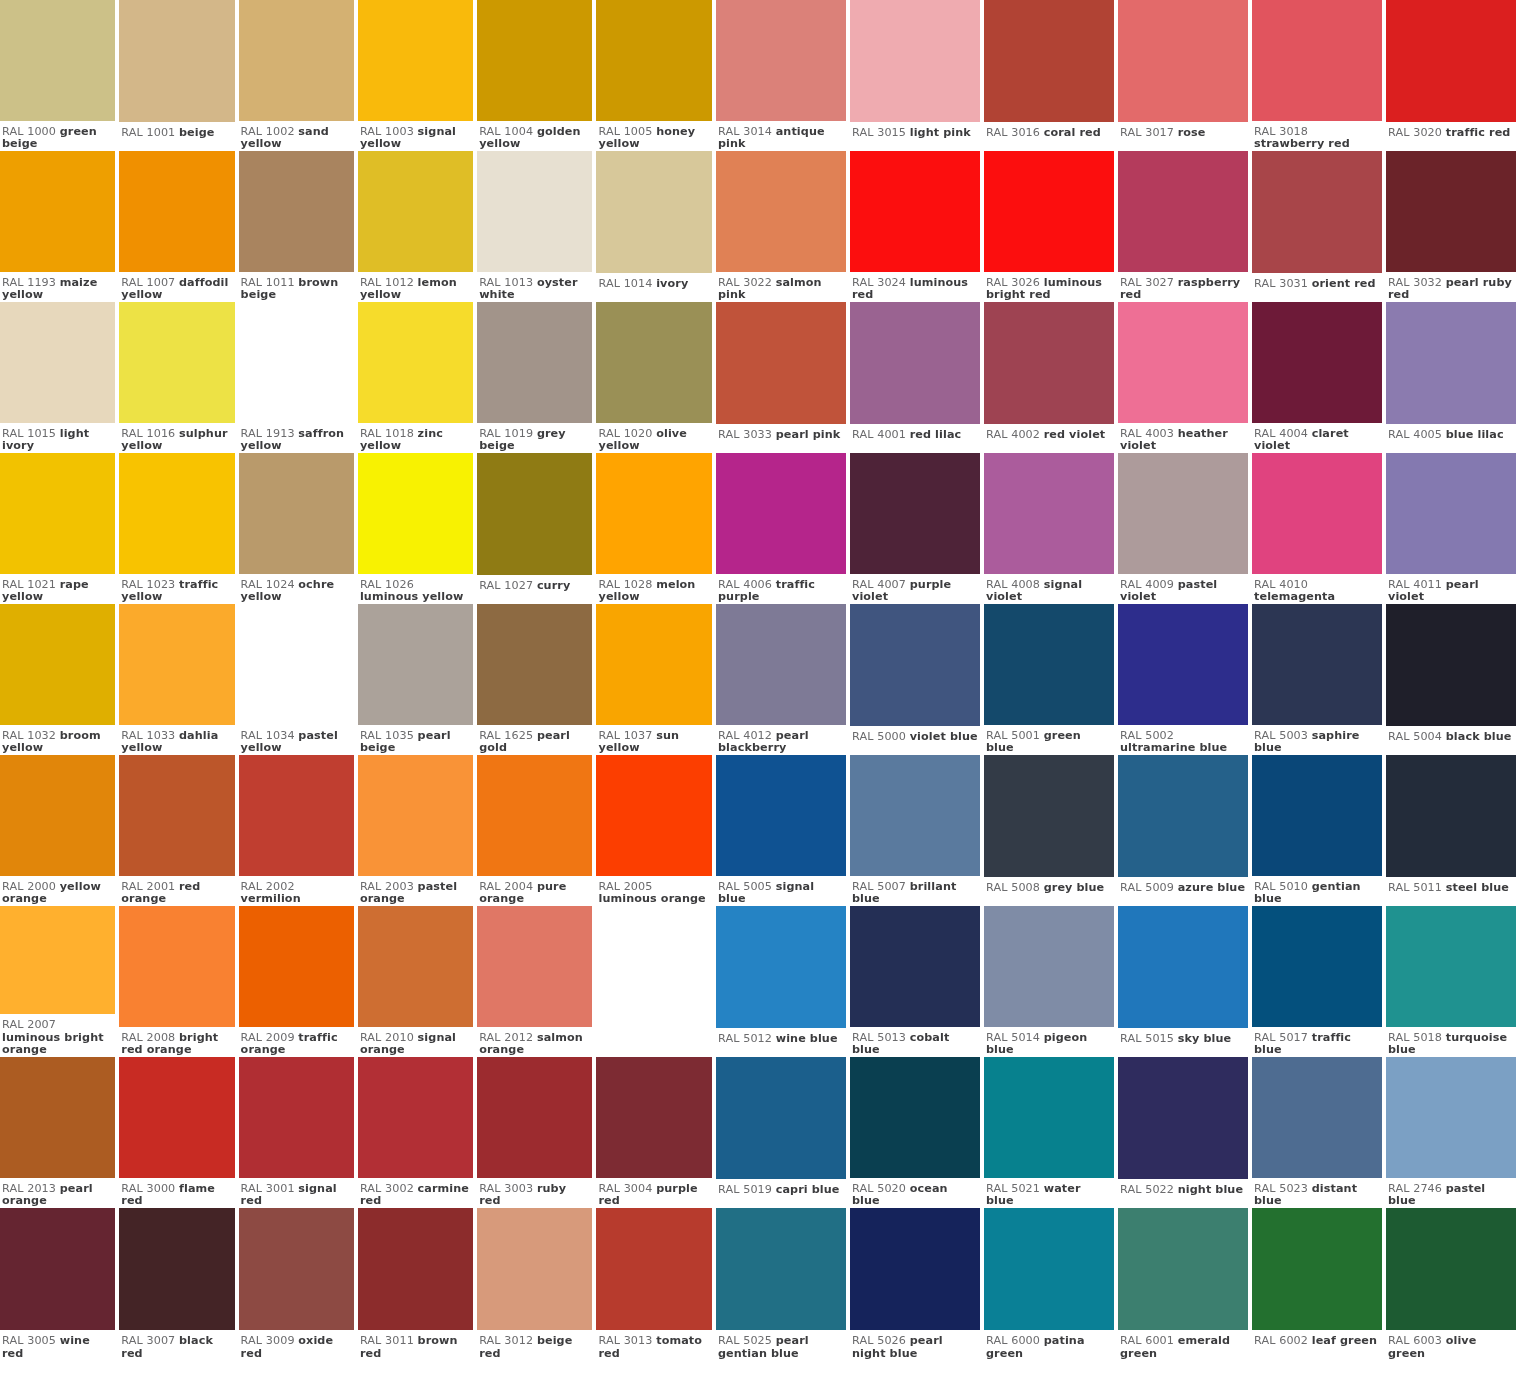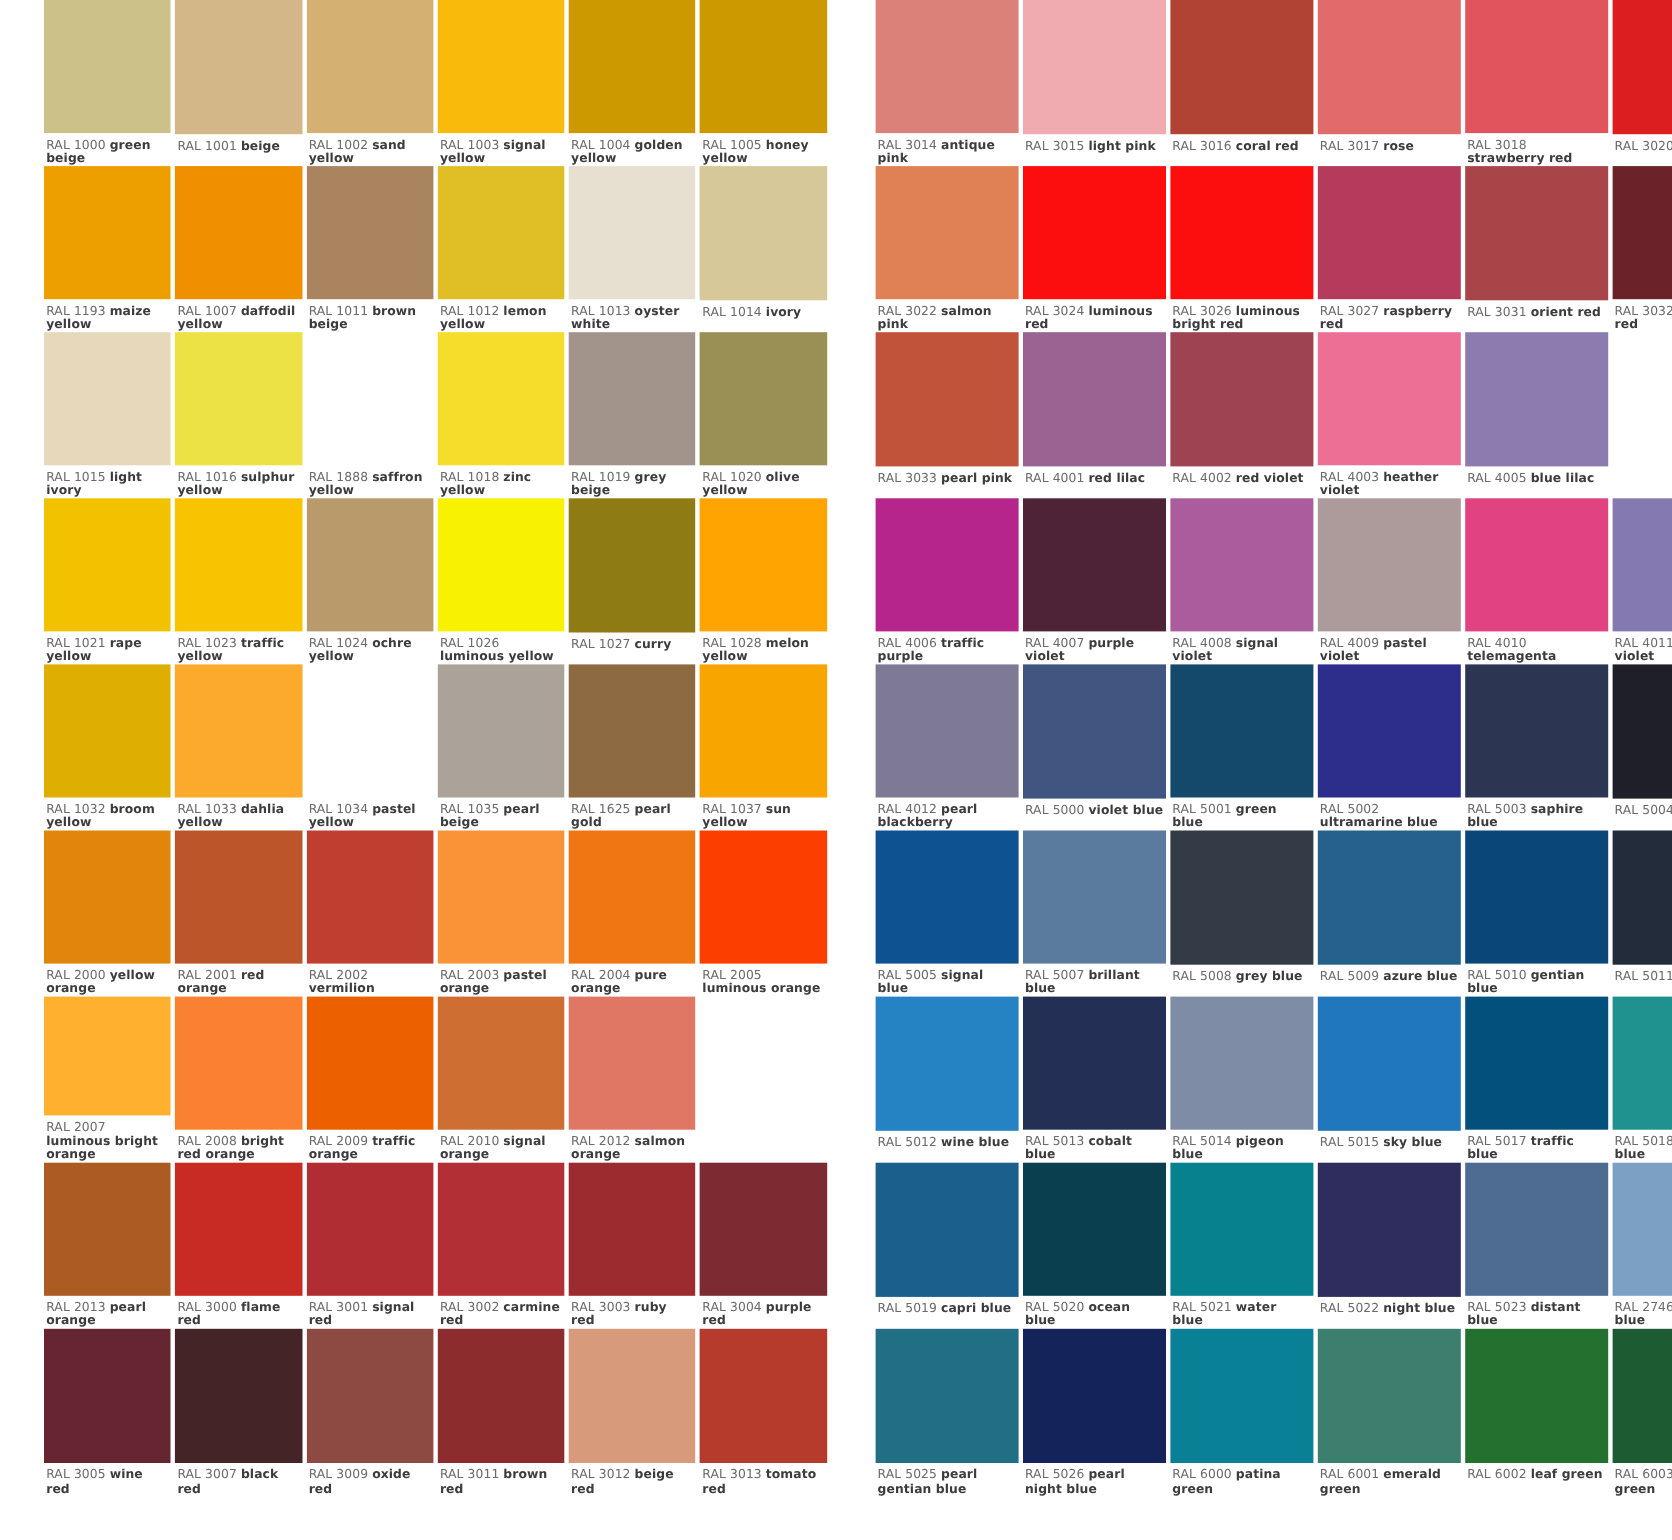--- a/index.html
+++ b/index.html
@@ -17,21 +17,20 @@
     position: relative;
     width: 1520px;
     height: 1400px;
     display: flex;
     flex-direction: row;
     background: #ffffff;
   }
   .panel {
     display: flex;
     flex-direction: column;
-    padding-left: 40px;
   }
   .panel-left  { width: 716px; }
   .panel-right { width: 804px; }
 
   .swatch-row {
     display: flex;
     flex-direction: row;
     height: 151px;
     box-sizing: border-box;
   }
@@ -132,21 +131,21 @@
         <div class="swatch-cell">
           <div class="swatch-chip" style="background-color: rgb(231, 216, 188);"></div>
           <div class="swatch-label"><span class="code">RAL 1015</span> <span class="cname">light ivory</span></div>
         </div>
         <div class="swatch-cell">
           <div class="swatch-chip" style="background-color: rgb(237, 226, 69);"></div>
           <div class="swatch-label"><span class="code">RAL 1016</span> <span class="cname">sulphur yellow</span></div>
         </div>
         <div class="swatch-cell">
           <div class="swatch-chip"></div>
-          <div class="swatch-label"><span class="code">RAL 1888</span> <span class="cname">saffron yellow</span></div>
+          <div class="swatch-label"><span class="code">RAL 1913</span> <span class="cname">saffron yellow</span></div>
         </div>
         <div class="swatch-cell">
           <div class="swatch-chip" style="background-color: rgb(246, 220, 43);"></div>
           <div class="swatch-label"><span class="code">RAL 1018</span> <span class="cname">zinc yellow</span></div>
         </div>
         <div class="swatch-cell">
           <div class="swatch-chip" style="background-color: rgb(162, 148, 138);"></div>
           <div class="swatch-label"><span class="code">RAL 1019</span> <span class="cname">grey beige</span></div>
         </div>
         <div class="swatch-cell">
@@ -369,20 +368,24 @@
           <div class="swatch-chip" style="background-color: rgb(154, 99, 145);"></div>
           <div class="swatch-label"><span class="code">RAL 4001</span> <span class="cname">red lilac</span></div>
         </div>
         <div class="swatch-cell">
           <div class="swatch-chip" style="background-color: rgb(158, 67, 82);"></div>
           <div class="swatch-label"><span class="code">RAL 4002</span> <span class="cname">red violet</span></div>
         </div>
         <div class="swatch-cell">
           <div class="swatch-chip" style="background-color: rgb(238, 111, 149);"></div>
           <div class="swatch-label"><span class="code">RAL 4003</span> <span class="cname">heather violet</span></div>
+        </div>
+        <div class="swatch-cell">
+          <div class="swatch-chip" style="background-color: rgb(109, 26, 56);"></div>
+          <div class="swatch-label"><span class="code">RAL 4004</span> <span class="cname">claret violet</span></div>
         </div>
         <div class="swatch-cell">
           <div class="swatch-chip" style="background-color: rgb(139, 123, 175);"></div>
           <div class="swatch-label"><span class="code">RAL 4005</span> <span class="cname">blue lilac</span></div>
         </div>
       </div>
       <div class="swatch-row">
         <div class="swatch-cell">
           <div class="swatch-chip" style="background-color: rgb(181, 37, 139);"></div>
           <div class="swatch-label"><span class="code">RAL 4006</span> <span class="cname">traffic purple</span></div>

